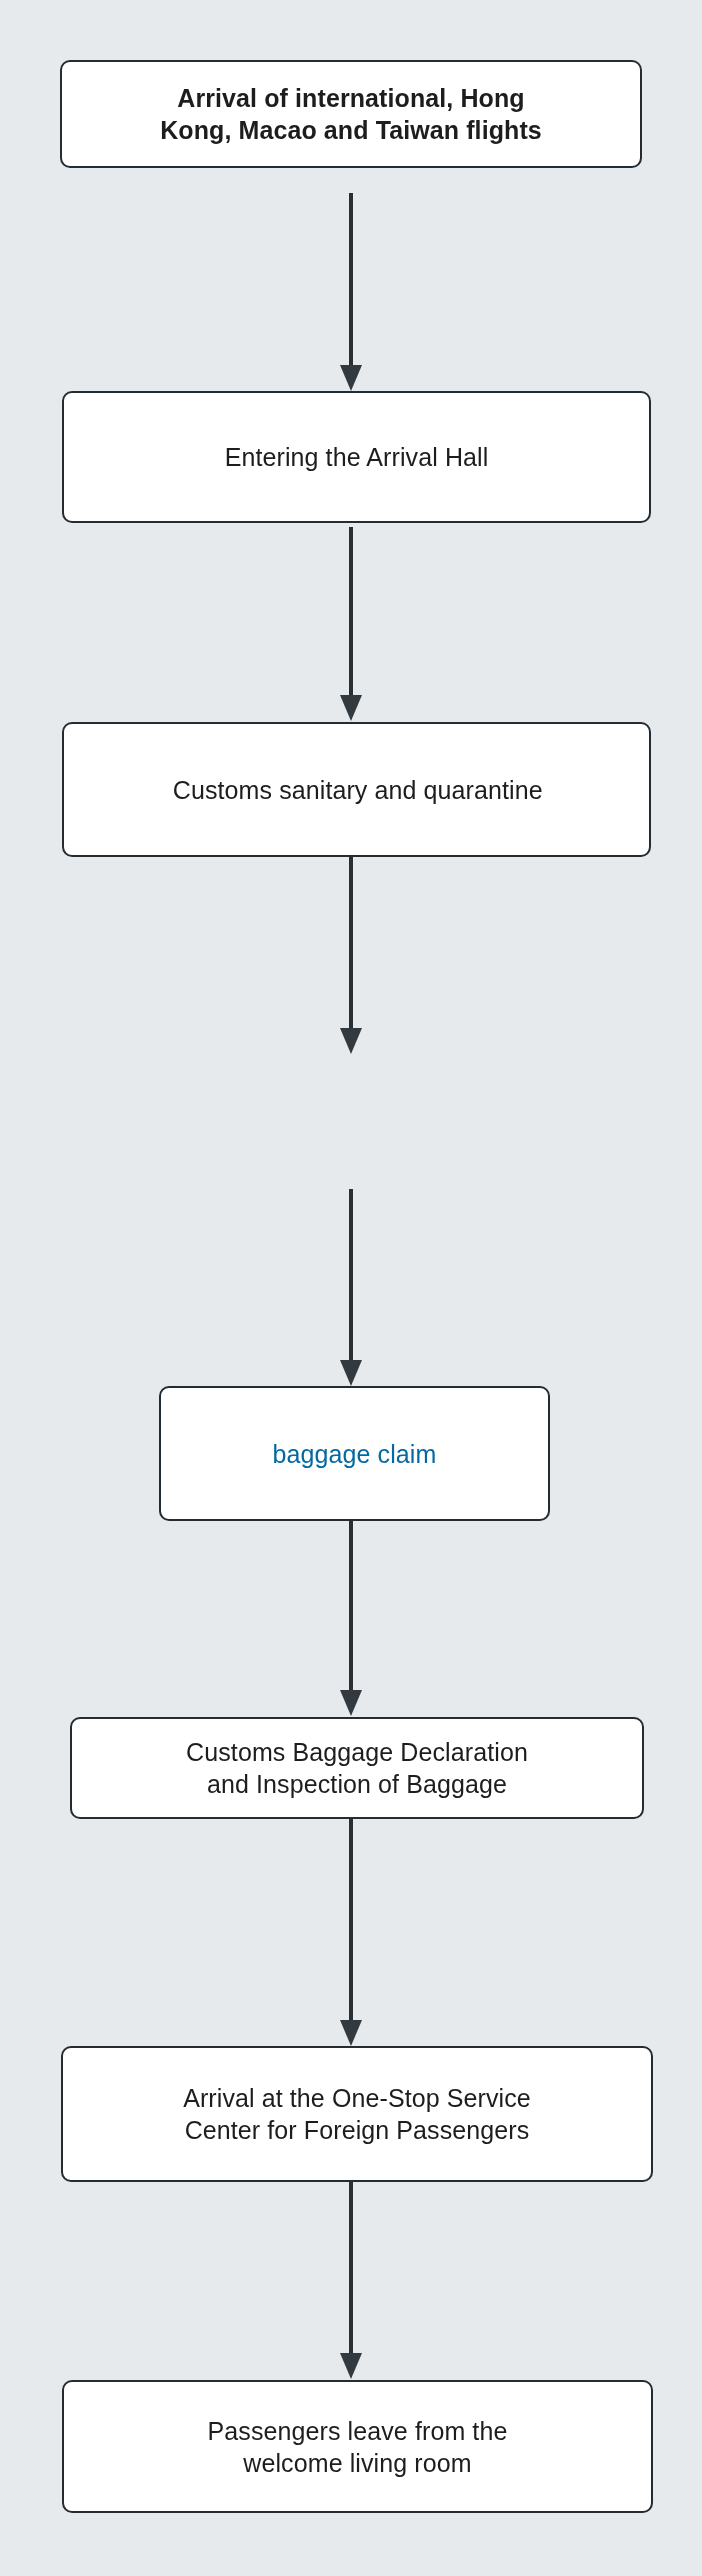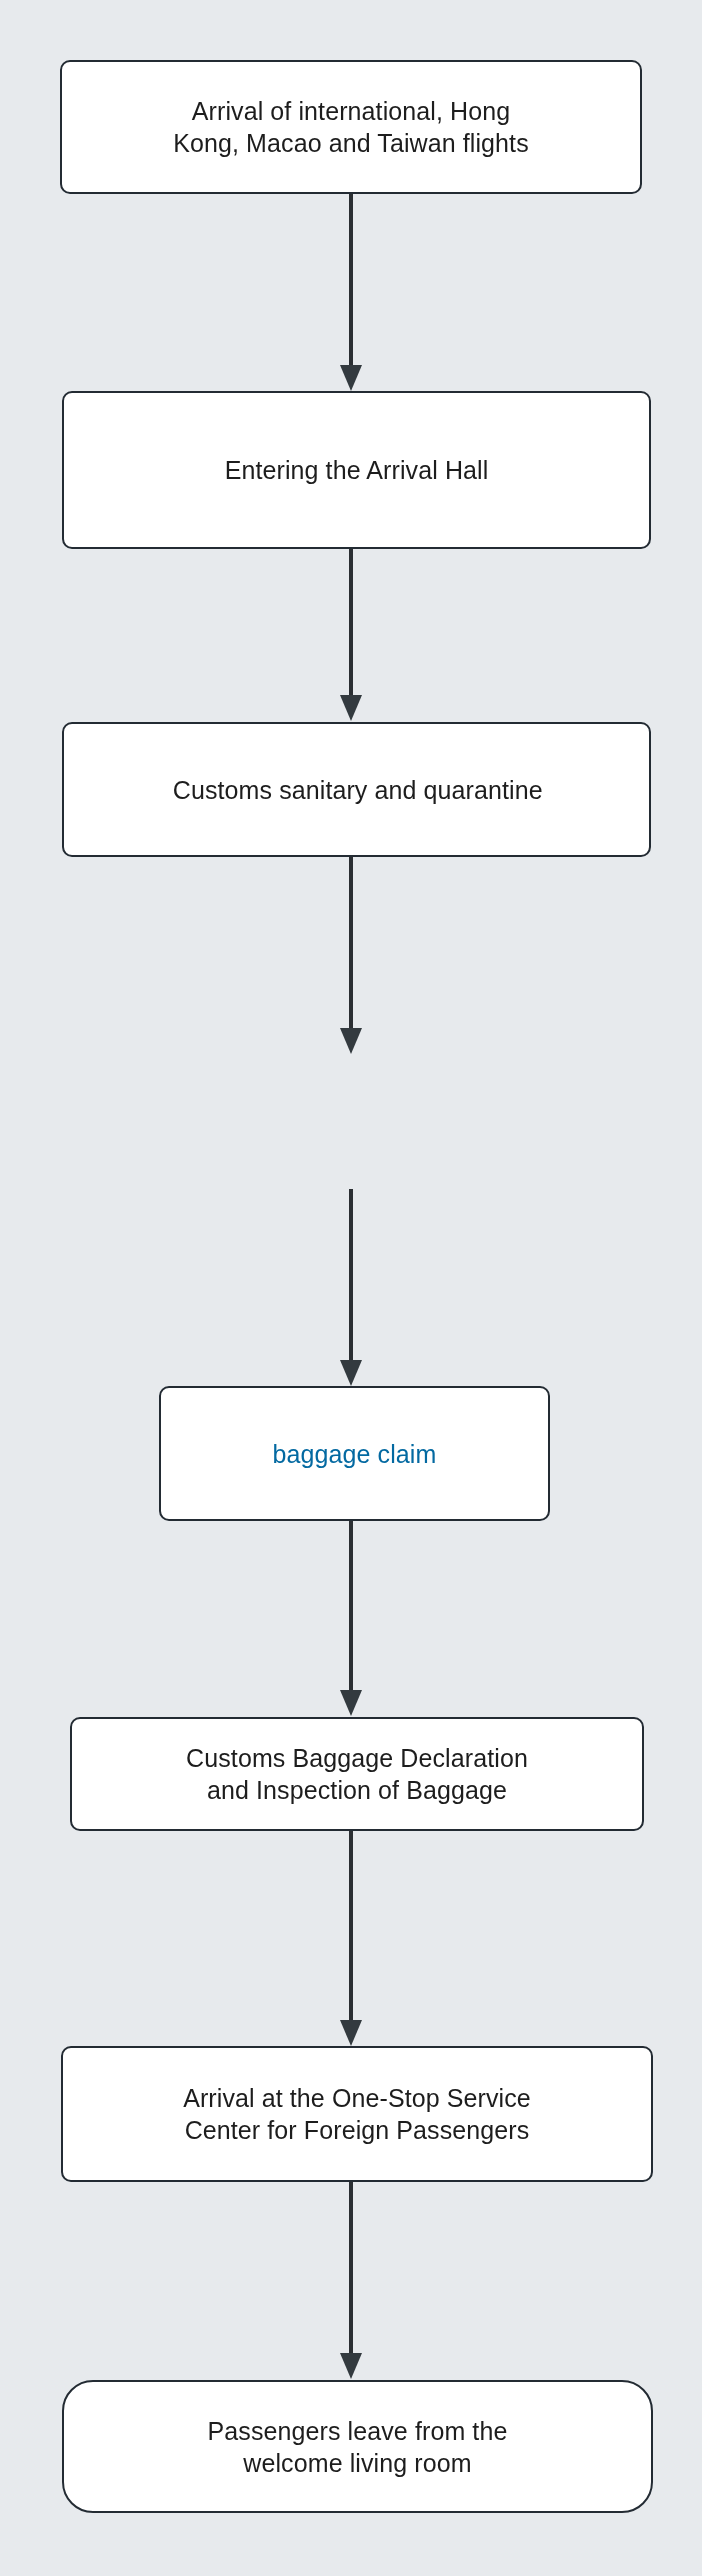--- a/index.html
+++ b/index.html
@@ -90,39 +90,39 @@
       <div class="edge-arrowhead" style="top: 169px;"></div>
     </div>
     <div class="flow-edge" style="left: 351px; top: 1819px; height: 227px;">
       <div class="edge-stem" style="height: 201px; background: rgb(43, 47, 51);"></div>
       <div class="edge-arrowhead" style="top: 201px;"></div>
     </div>
     <div class="flow-edge" style="left: 351px; top: 2182px; height: 198px;">
       <div class="edge-stem" style="height: 171px; background: rgb(43, 47, 51);"></div>
       <div class="edge-arrowhead" style="top: 171px;"></div>
     </div>
-    <div class="flow-node" style="left: 60px; top: 60px; width: 582px; height: 134px; background: rgb(255, 255, 255); border-color: rgb(35, 43, 51); color: rgb(29, 29, 29);">
+    <div class="flow-node" style="left: 60px; top: 60px; width: 582px; height: 108px; background: rgb(255, 255, 255); border-color: rgb(35, 43, 51); color: rgb(29, 29, 29); font-weight: bold;">
       <span class="node-label">Arrival of international, Hong
 Kong, Macao and Taiwan flights</span>
     </div>
-    <div class="flow-node" style="left: 62px; top: 391px; width: 589px; height: 158px; background: rgb(255, 255, 255); border-color: rgb(35, 43, 51); color: rgb(29, 29, 29);">
+    <div class="flow-node" style="left: 62px; top: 391px; width: 589px; height: 132px; background: rgb(255, 255, 255); border-color: rgb(35, 43, 51); color: rgb(29, 29, 29);">
       <span class="node-label">Entering the Arrival Hall</span>
     </div>
     <div class="flow-node" style="left: 62px; top: 722px; width: 589px; height: 135px; background: rgb(255, 255, 255); border-color: rgb(35, 43, 51); color: rgb(29, 29, 29); padding-left: 14px;">
       <span class="node-label">Customs sanitary and quarantine</span>
     </div>
     <div class="flow-node" style="left: 159px; top: 1386px; width: 391px; height: 135px; background: rgb(255, 255, 255); border-color: rgb(35, 43, 51); color: #0369a1;">
       <span class="node-label">baggage claim</span>
     </div>
-    <div class="flow-node" style="left: 70px; top: 1717px; width: 574px; height: 114px; background: rgb(255, 255, 255); border-color: rgb(35, 43, 51); color: rgb(29, 29, 29);">
+    <div class="flow-node" style="left: 70px; top: 1717px; width: 574px; height: 102px; background: rgb(255, 255, 255); border-color: rgb(35, 43, 51); color: rgb(29, 29, 29);">
       <span class="node-label">Customs Baggage Declaration
 and Inspection of Baggage</span>
     </div>
     <div class="flow-node" style="left: 61px; top: 2046px; width: 592px; height: 136px; background: rgb(255, 255, 255); border-color: rgb(35, 43, 51); color: rgb(29, 29, 29); justify-content: flex-end;">
       <span class="node-label">Arrival at the One-Stop Service
 Center for Foreign Passengers</span>
     </div>
-    <div class="flow-node" style="left: 62px; top: 2380px; width: 591px; height: 133px; background: rgb(255, 255, 255); border-color: rgb(35, 43, 51); color: rgb(29, 29, 29); border-radius: 31px;">
+    <div class="flow-node" style="left: 62px; top: 2380px; width: 591px; height: 133px; background: rgb(255, 255, 255); border-color: rgb(35, 43, 51); color: rgb(29, 29, 29);">
       <span class="node-label">Passengers leave from the
 welcome living room</span>
     </div>
   </div>
 
 
 </body></html>

